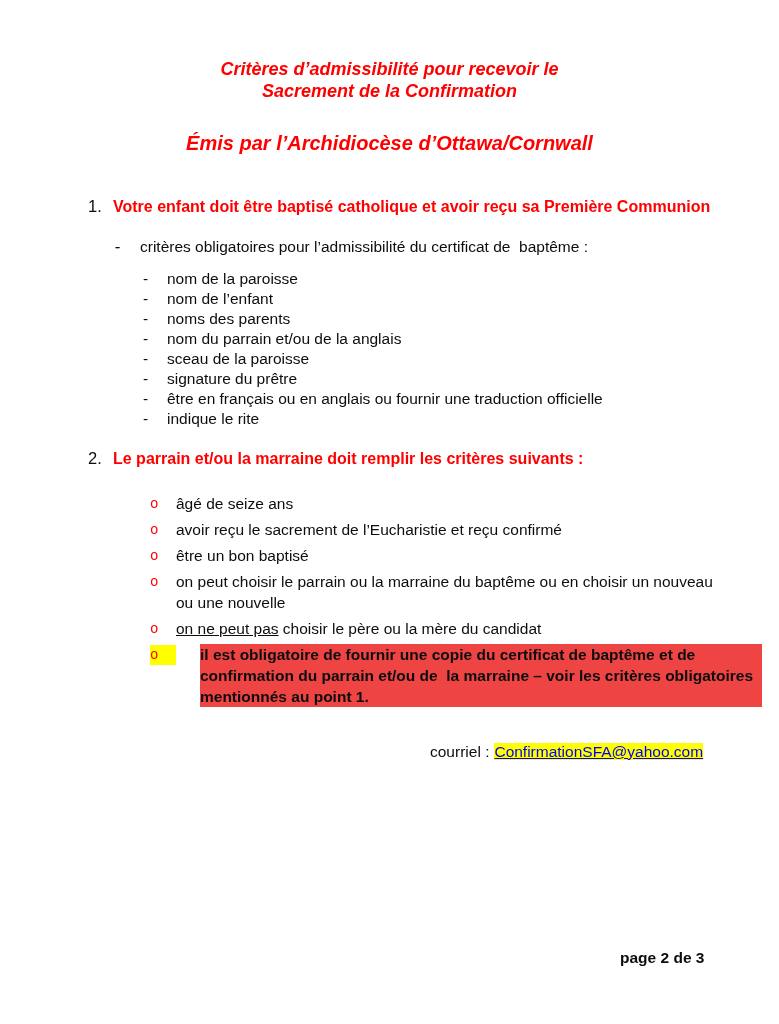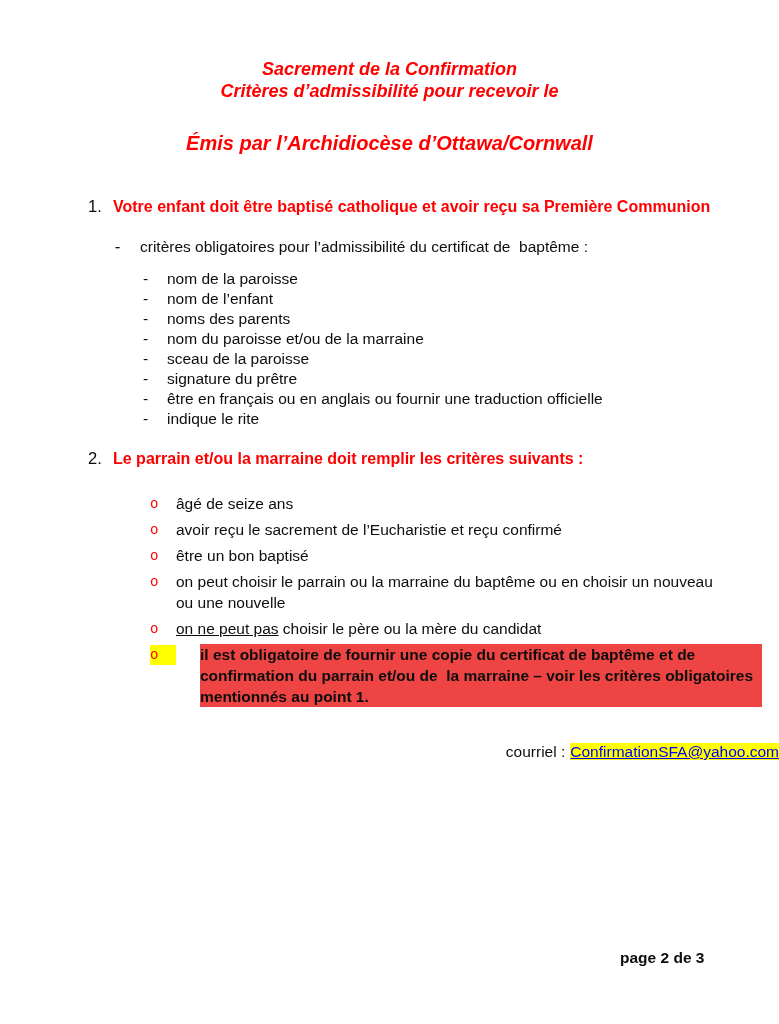--- a/index.html
+++ b/index.html
@@ -72,21 +72,21 @@
     font-family: "Liberation Mono", monospace;
     font-size: 14px;
     line-height: 20px;
   }
   .o-text { display: inline-block; max-width: 562px; vertical-align: top; white-space: pre-wrap; }
   .o-item.wrap-tight .o-text { max-width: 540px; }
   .o-item.highlight .o-marker { width: 26px; background: #ffff00; }
   .o-item.highlight .o-text { background: #ef4444; font-weight: bold; margin-left: 24px; }
   .u { text-decoration: underline; }
   
-  .contact-line { margin: 34px 0 0 430px; line-height: 21px; text-align: right; }
+  .contact-line { margin: 34px 0 0 430px; line-height: 21px; }
   .email-link {
     margin-left: 5px;
     color: #0000ff;
     text-decoration: underline;
     background: #ffff00;
     cursor: pointer;
   }
   
   .page-footer {
     position: absolute;
@@ -95,22 +95,22 @@
     font-weight: bold;
     line-height: 20px;
   }
 </style>
 </head>
 <body>
 
 <div class="page">
 
   <div class="doc-title">
+    <div>Critères d’admissibilité pour recevoir le</div>
     <div>Sacrement de la Confirmation</div>
-    <div>Critères d’admissibilité pour recevoir le</div>
   </div>
 
   <div class="doc-subtitle">Émis par l’Archidiocèse d’Ottawa/Cornwall</div>
 
   <div class="section-heading first">
     <span class="section-number">1.</span><span class="section-title">Votre enfant doit être baptisé catholique et avoir reçu sa Première Communion</span>
   </div>
 
   <div class="dash-list-1">
     <div class="dash-item-1">
@@ -125,21 +125,21 @@
     <div class="dash-item-2">
       <span class="marker">-</span><span class="txt">nom de la paroisse</span>
     </div>
     <div class="dash-item-2">
       <span class="marker">-</span><span class="txt">nom de l’enfant</span>
     </div>
     <div class="dash-item-2">
       <span class="marker">-</span><span class="txt">noms des parents</span>
     </div>
     <div class="dash-item-2">
-      <span class="marker">-</span><span class="txt">nom du paroisse et/ou de la marraine</span>
+      <span class="marker">-</span><span class="txt">nom du parrain et/ou de la anglais</span>
     </div>
     <div class="dash-item-2">
       <span class="marker">-</span><span class="txt">sceau de la paroisse</span>
     </div>
     <div class="dash-item-2">
       <span class="marker">-</span><span class="txt">signature du prêtre</span>
     </div>
     <div class="dash-item-2">
       <span class="marker">-</span><span class="txt">être en français ou en anglais ou fournir une traduction officielle</span>
     </div>

